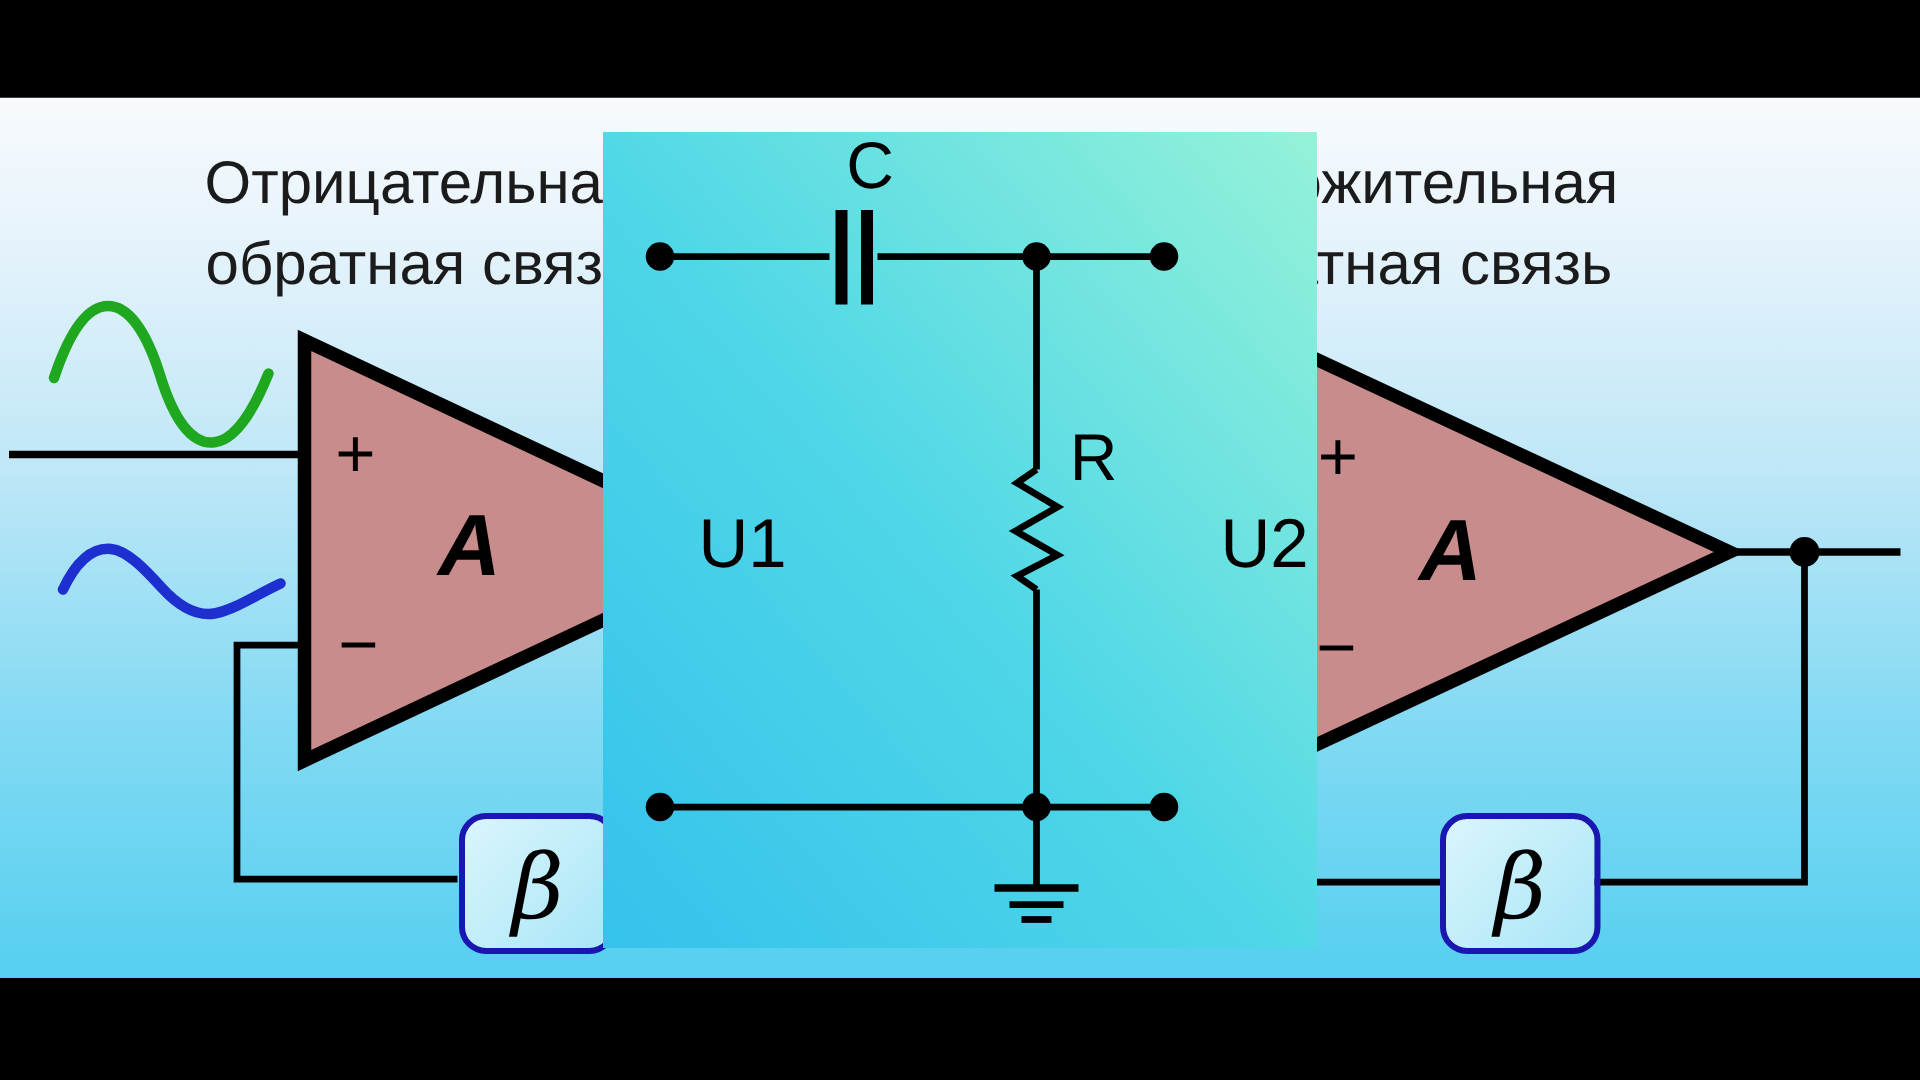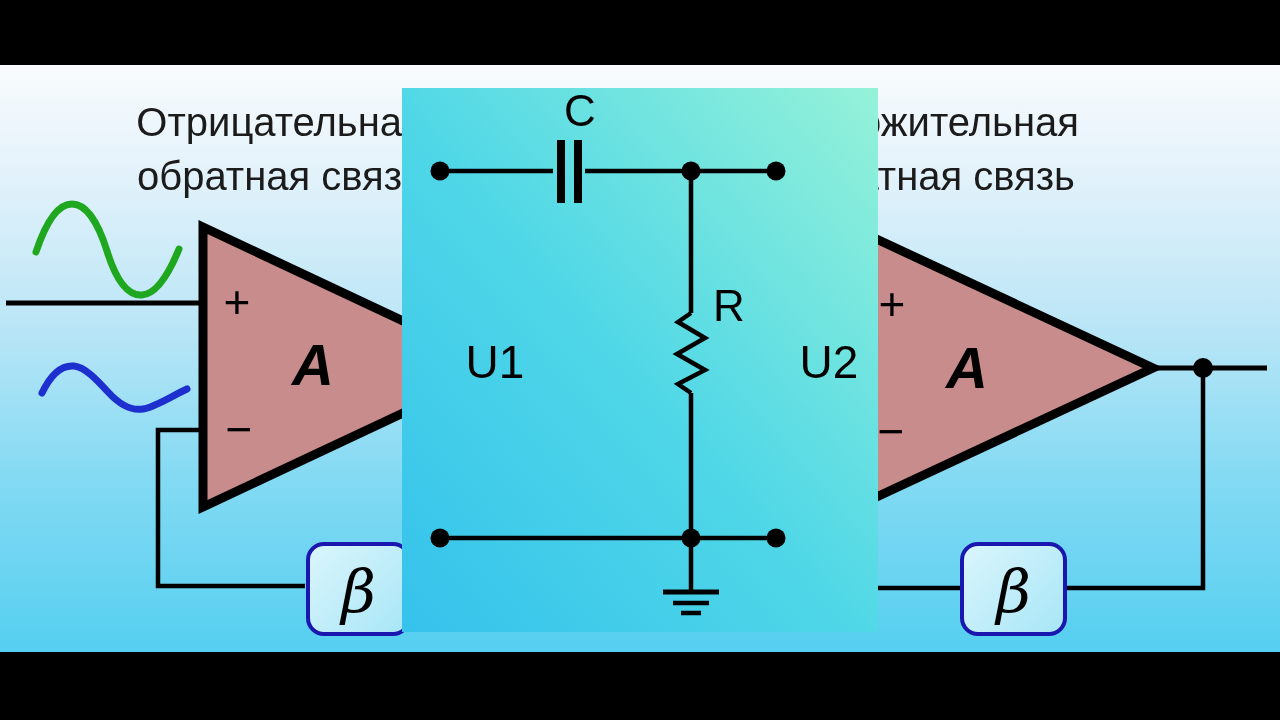--- a/index.html
+++ b/index.html
@@ -102,19 +102,19 @@
       <circle cx="374" cy="450" r="9.5" fill="#000"></circle>
 
       <path d="M289,450 V503" stroke="#000" stroke-width="4.5"></path>
       <path d="M261,504 H317" stroke="#000" stroke-width="5"></path>
       <path d="M271,515 H307" stroke="#000" stroke-width="4.5"></path>
       <path d="M279,525 H299" stroke="#000" stroke-width="4.5"></path>
     </svg>
     <div class="panel-label cl" style="left:178px;top:23px;">C</div>
     <div class="panel-label cl" style="left:327px;top:218px;">R</div>
     <div class="panel-label ul" style="left:64px;top:274px;margin-left:29px;">U1</div>
-    <div class="panel-label ul" style="left:427px;top:274px;">U2</div>
+    <div class="panel-label ul" style="left:441px;top:274px;">U2</div>
   </div>
 
   <div id="bar-top" class="letterbox"></div>
   <div id="bar-bottom" class="letterbox"></div>
 
 </div>
 
 </body></html>

